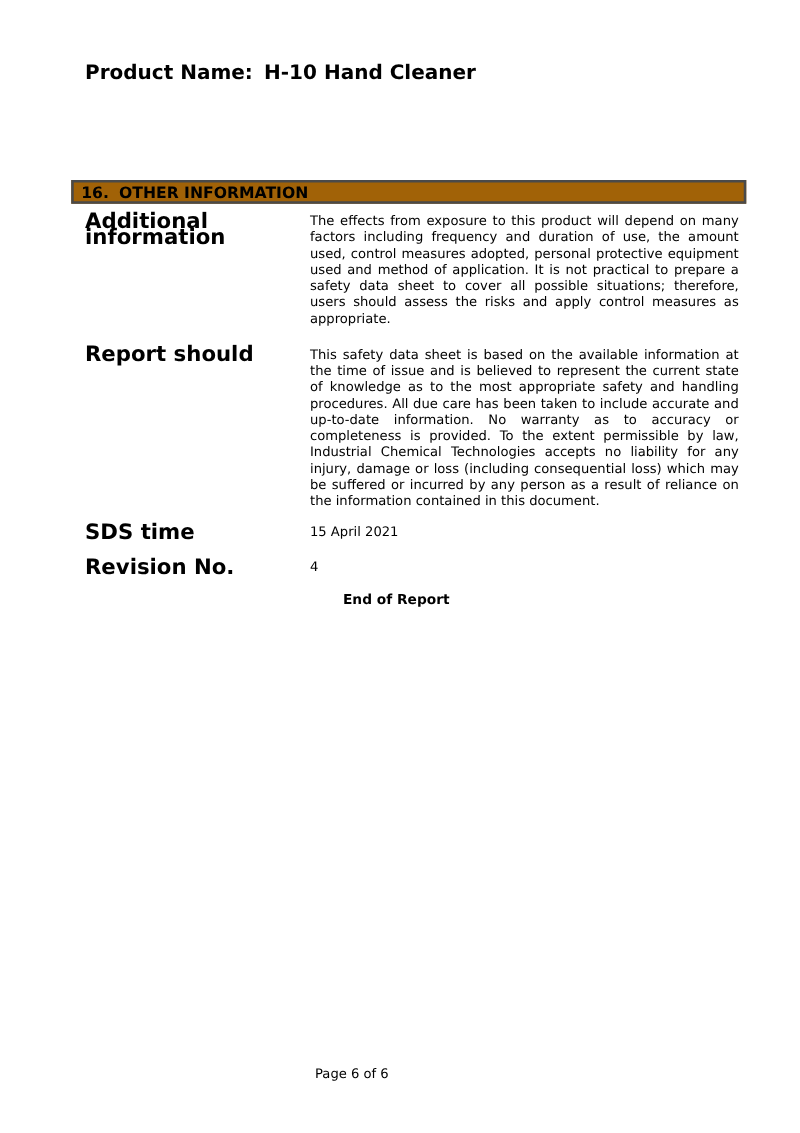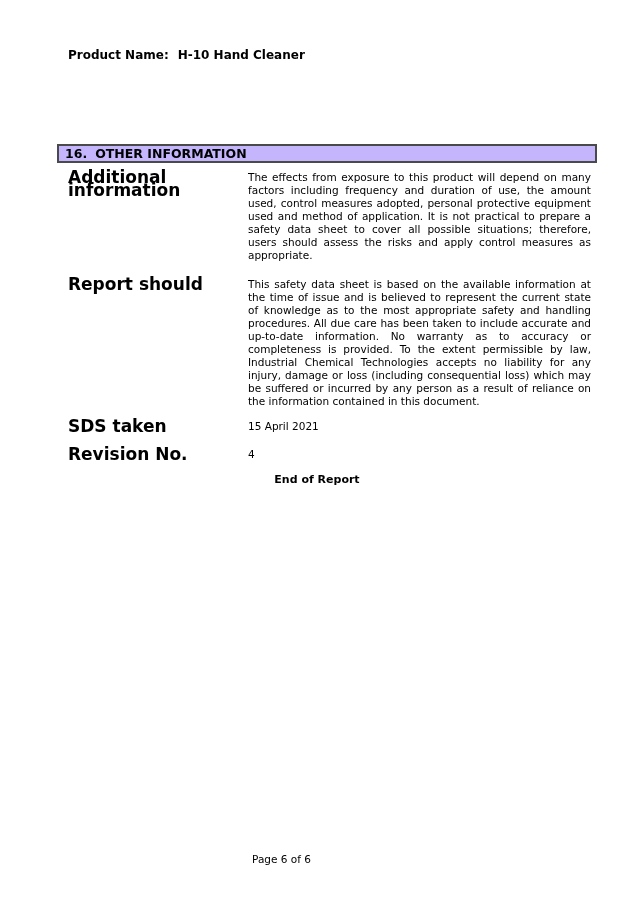--- a/index.html
+++ b/index.html
@@ -13,36 +13,36 @@
     height: 906px;
     background: #ffffff;
     font-family: "DejaVu Sans", "Liberation Sans", sans-serif;
     color: #000000;
     overflow: hidden;
   }
   .product-line {
     position: absolute;
     left: 68px;
     top: 48px;
-    font-size: 12px;
+    font-size: 16px;
     font-weight: bold;
     white-space: nowrap;
     text-align: center;
   }
   .product-line .value {
     margin-left: 9px;
   }
   .section-bar {
     position: absolute;
     left: 57px;
     top: 144px;
     width: 540px;
     height: 19px;
     box-sizing: border-box;
-    background: #c4b5fd;
+    background: #a16207;
     border: 2px solid #4a4a4a;
     font-size: 12.5px;
     font-weight: bold;
     line-height: 15px;
     padding-left: 6px;
     white-space: nowrap;
   }
   .section-bar .sec-title {
     margin-left: 8px;
   }
@@ -112,21 +112,21 @@
     <div class="field-label">Additional information</div>
     <div class="field-value justified">The effects from exposure to this product will depend on many factors including frequency and duration of use, the amount used, control measures adopted, personal protective equipment used and method of application.  It is not practical to prepare a safety data sheet to cover all possible situations; therefore, users should assess the risks and apply control measures as appropriate.</div>
   </div>
 
   <div class="field-row row-report">
     <div class="field-label">Report should</div>
     <div class="field-value justified">This safety data sheet is based on the available information at the time of issue and is believed to represent the current state of knowledge as to the most appropriate safety and handling procedures.  All due care has been taken to include accurate and up-to-date information.  No warranty as to accuracy or completeness is provided.  To the extent permissible by law, Industrial Chemical Technologies accepts no liability for any injury, damage or loss (including consequential loss) which may be suffered or incurred by any person as a result of reliance on the information contained in this document.</div>
   </div>
 
   <div class="field-row row-sds-date">
-    <div class="field-label">SDS taken</div>
+    <div class="field-label">SDS time</div>
     <div class="field-value">15 April 2021</div>
   </div>
 
   <div class="field-row row-revision">
     <div class="field-label">Revision No.</div>
     <div class="field-value">4</div>
   </div>
 
   <div class="end-report">End of Report</div>
 

